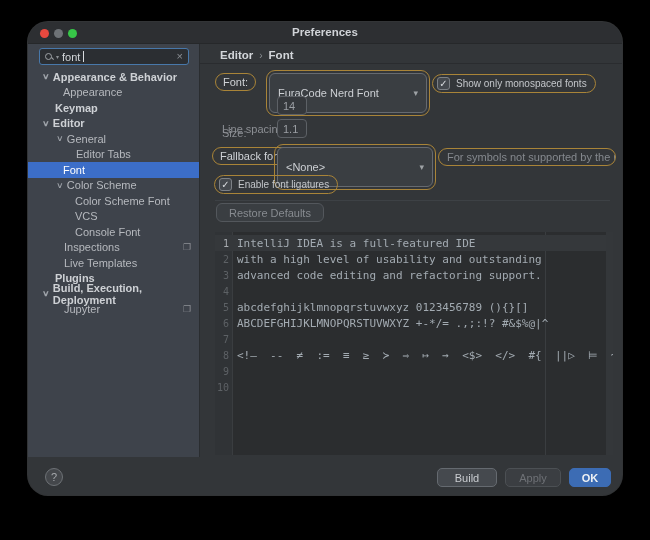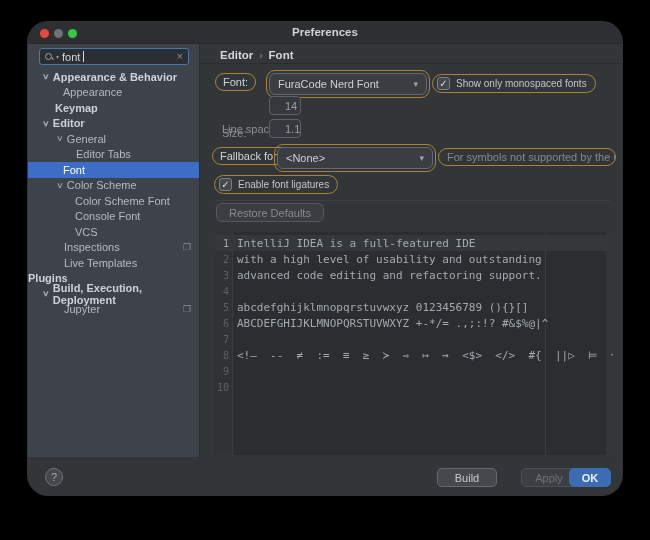--- a/index.html
+++ b/index.html
@@ -45,27 +45,27 @@
   .main { position:absolute; left:172px; top:22px; right:0; bottom:38px; background:#333639; }
   .crumbs { position:absolute; left:20px; top:3px; height:16px; display:flex; align-items:center; gap:6px; font-size:11.5px; font-weight:700; color:#d3d6da; }
   .crumb-sep { color:#8b8f94; font-weight:400; font-size:10px; }
   .hdr-line { position:absolute; left:0; right:0; top:19px; height:1px; background:#2a2c2f; }
 
   .lbl { position:absolute; font-size:11px; color:#cfd2d6; }
   .lbl.dim { color:#8c8f94; }
   .ring { border:1px solid #a98438; border-radius:10px; padding:2px 7px; }
 
   .combo {
-    position:absolute; height:22px; background:#3a3e42; border:1px solid #666a70; border-radius:6px;
+    position:absolute; height:40px; background:#3a3e42; border:1px solid #666a70; border-radius:6px;
     display:flex; align-items:center; padding:0 8px; font-size:11px; color:#cdd0d4;
     outline:1px solid #a98438; outline-offset:2px;
   }
   .combo .arrow { margin-left:auto; font-size:9px; color:#9ea2a6; }
 
-  .field { position:absolute; height:19px; background:#35383c; border:1px solid #5d6166; border-radius:4px; display:flex; align-items:center; padding:0 15px; font-size:11px; color:#9b9fa4; }
+  .field { position:absolute; height:19px; background:#35383c; border:1px solid #5d6166; border-radius:4px; display:flex; align-items:center; padding:0 5px; font-size:11px; color:#9b9fa4;margin-left:8px; }
 
   .checkgroup { position:absolute; display:inline-flex; align-items:center; gap:6px; border:1px solid #a98438; border-radius:10px; padding:2px 8px 2px 4px; }
   .checkbox { width:13px; height:13px; background:#45494e; border:1px solid #7c8085; border-radius:3px; display:flex; align-items:center; justify-content:center; font-size:10px; color:#d8dbde; line-height:1; }
   .checklabel { font-size:10px; color:#c3c6ca; white-space:nowrap; }
 
   .hintpill { position:absolute; border:1px solid #a98438; border-radius:11px; padding:2px 8px; font-size:11px; color:#85898e; white-space:nowrap; overflow:hidden; max-width:178px; }
 
   .sep2 { position:absolute; left:15px; right:12px; top:156px; height:1px; background:#3d4145; }
 
   .restore-btn { position:absolute; left:16px; top:159px; height:19px; padding:0 12px; background:#3a3e42; border:1px solid #53575c; border-radius:6px; font-size:11px; color:#878b90; display:flex; align-items:center; }
@@ -80,21 +80,21 @@
   .pline.cur { background:#35383b; }
   .ln { width:14px; text-align:right; color:#5d6165; font-size:10px; flex:0 0 auto; }
   .pline.cur .ln { color:#a8acb0; }
   .ptext { margin-left:8px; color:#a3abb2; white-space:pre; }
 
   
   .footer { position:absolute; left:0; right:0; bottom:0; height:38px; background:#333639; }
   .help-btn { position:absolute; left:17px; top:11px; width:18px; height:18px; border-radius:50%; background:#44474b; border:1px solid #6e7276; color:#a6a9ad; font-size:11px; display:flex; align-items:center; justify-content:center; }
   .btn { position:absolute; top:11px; height:19px; border-radius:5px; font-size:11px; display:flex; align-items:center; justify-content:center; }
   .btn-cancel { left:409px; width:60px; background:#45494e; border:1px solid #656a70; color:#c9ccd0; }
-  .btn-apply { left:477px; width:56px; background:#3b3e42; border:1px solid #4c5054; color:#6e7176;margin-left:16px; }
+  .btn-apply { left:477px; width:56px; background:#3b3e42; border:1px solid #4c5054; color:#6e7176; }
   .btn-ok { left:541px; width:42px; background:#3c6cb4; border:1px solid #3c6cb4; color:#eef1f4; font-weight:700; }
 </style>
 </head>
 <body>
 
 <div class="window">
 
   <div class="titlebar">
     <span class="light red"></span>
     <span class="light yellow"></span>
@@ -137,33 +137,33 @@
         <span>Font</span>
       </div>
       <div class="tree-row" style="padding-left:29px">
         <span class="chev">∨</span>
         <span>Color Scheme</span>
       </div>
       <div class="tree-row" style="padding-left:47px">
         <span>Color Scheme Font</span>
       </div>
       <div class="tree-row" style="padding-left:47px">
+        <span>VCS</span>
+      </div>
+      <div class="tree-row" style="padding-left:47px">
         <span>Console Font</span>
-      </div>
-      <div class="tree-row" style="padding-left:47px">
-        <span>VCS</span>
       </div>
       <div class="tree-row" style="padding-left:36px">
         <span>Inspections</span>
         <span class="scope">❐</span>
       </div>
       <div class="tree-row" style="padding-left:36px">
         <span>Live Templates</span>
       </div>
-      <div class="tree-row b" style="">
+      <div class="tree-row b" style="padding-left:27px">
         <span>Plugins</span>
       </div>
       <div class="tree-row b" style="padding-left:15px">
         <span class="chev">∨</span>
         <span>Build, Execution, Deployment</span>
       </div>
       <div class="tree-row" style="padding-left:36px">
         <span>Jupyter</span>
         <span class="scope">❐</span>
       </div>

